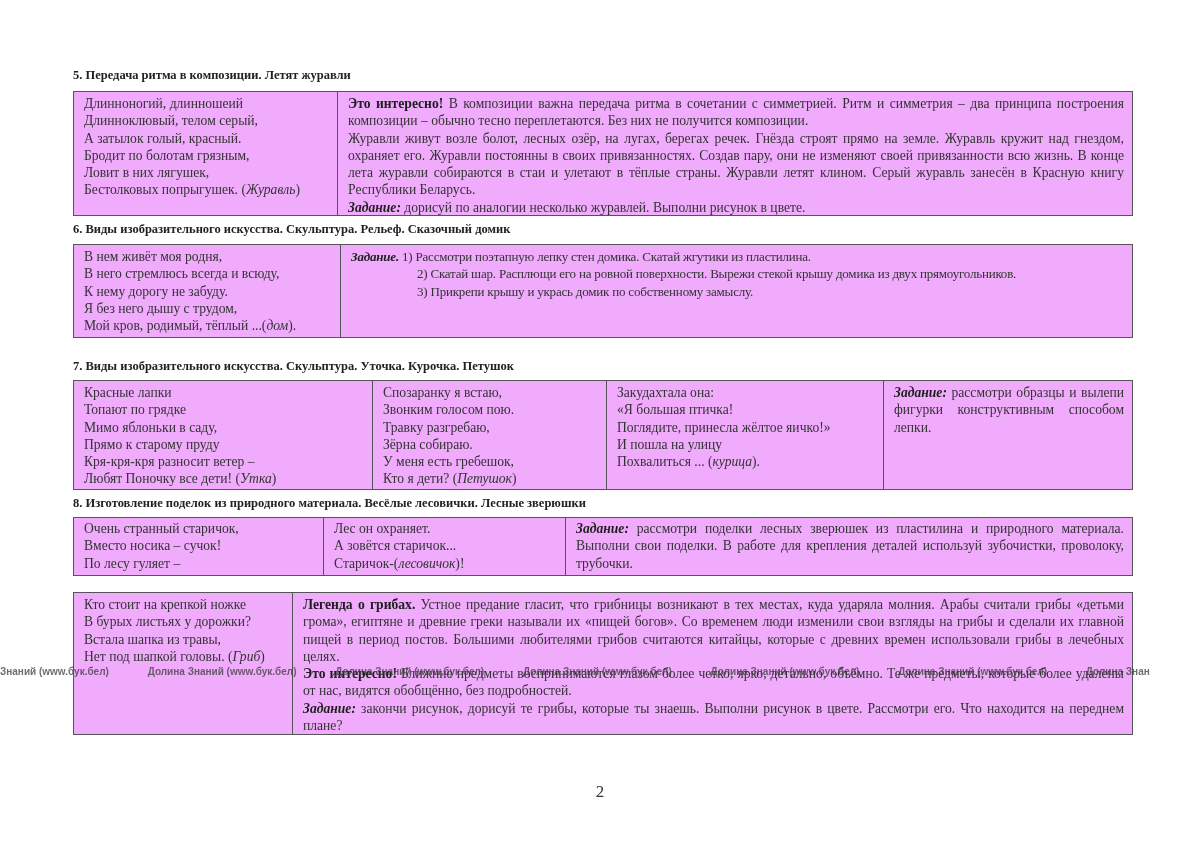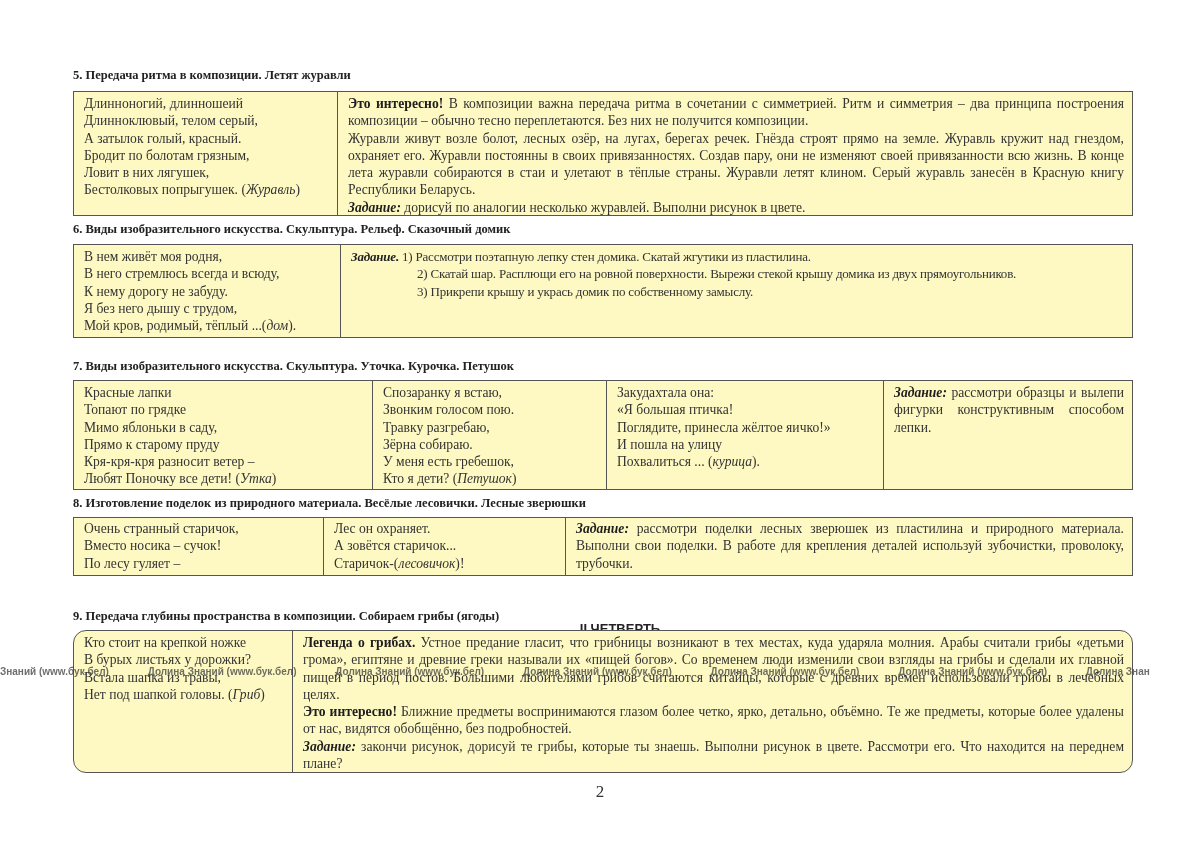--- a/index.html
+++ b/index.html
@@ -2,21 +2,21 @@
 <html><head>
 <meta charset="utf-8">
 <style>
   html, body { margin:0; padding:0; background:#ffffff; }
   body { width:1200px; height:848px; position:relative; overflow:hidden;
          font-family:"DejaVu Serif", "Liberation Serif", serif; color:#2a2a2a; }
   .page { position:absolute; left:0; top:0; width:1200px; height:848px; }
   .sec-title { position:absolute; left:73px; font-family:"Liberation Serif", serif;
                font-weight:bold; font-size:12.5px; color:#222; white-space:nowrap; }
   .tbl { position:absolute; border:1.5px solid #555; box-sizing:border-box;
-         display:flex; background:#fef9c3; }
+         display:flex; background:#f0abfc; }
   .cell { box-sizing:border-box; padding:2px 8px 2px 10px; border-right:1px solid #555;
           font-family:"Liberation Serif", serif; font-size:13.6px; line-height:17.3px;
           color:#333; overflow:hidden; }
   .cell:last-child { border-right:none; }
   .line { white-space:nowrap; display:block; }
   .just { text-align:justify; }
   .b { font-weight:bold; color:#1e1e1e; }
   .bi { font-weight:bold; font-style:italic; color:#1e1e1e; }
   .i { font-style:italic;text-align:center; }
   .indent { padding-left:66px; }
@@ -110,21 +110,21 @@
       <span class="line"><span>Старичок-(</span><span class="i">лесовичок</span><span>)!</span></span>
     </div>
     <div class="cell just" style="flex:1; padding-top:2px;">
       <span class="bi">Задание:</span><span> рассмотри поделки лесных зверюшек из пластилина и природного материала. Выполни свои поделки.  В работе для крепления деталей используй зубочистки, проволоку, трубочки.</span>
     </div>
   </div>
 
   <div class="quarter">II ЧЕТВЕРТЬ</div>
 
   <div class="sec-title" style="top:609px;">9. Передача глубины пространства в композиции. Собираем грибы (ягоды)</div>
-  <div class="tbl" style="left:73px; top:630px; width:1060px; height:143px;border-radius:13px;">
+  <div class="tbl" style="left:73px; top:592px; width:1060px; height:143px;">
     <div class="cell" style="width:219px; padding-top:3px;">
       <span class="line">Кто стоит на крепкой ножке</span>
       <span class="line">В бурых листьях у дорожки?</span>
       <span class="line">Встала шапка из травы,</span>
       <span class="line"><span>Нет под шапкой головы. (</span><span class="i">Гриб</span><span>)</span></span>
     </div>
     <div class="cell just" style="flex:1; padding-top:3px;">
       <div><span class="b">Легенда о грибах.</span><span> Устное предание гласит, что грибницы возникают в тех местах, куда ударяла молния. Арабы считали грибы «детьми грома», египтяне и древние греки называли их «пищей богов».  Со временем люди изменили свои взгляды на грибы и сделали их главной пищей в период постов. Большими любителями грибов считаются китайцы, которые с древних времен использовали грибы в лечебных целях.</span></div>
       <div><span class="b">Это интересно!</span><span> Ближние предметы воспринимаются глазом более четко, ярко, детально, объёмно. Те же предметы, которые более удалены от нас, видятся обобщённо, без подробностей.</span></div>
       <div><span class="bi">Задание:</span><span> закончи рисунок, дорисуй те грибы, которые ты знаешь. Выполни рисунок в цвете. Рассмотри его. Что находится на переднем плане?</span></div>

